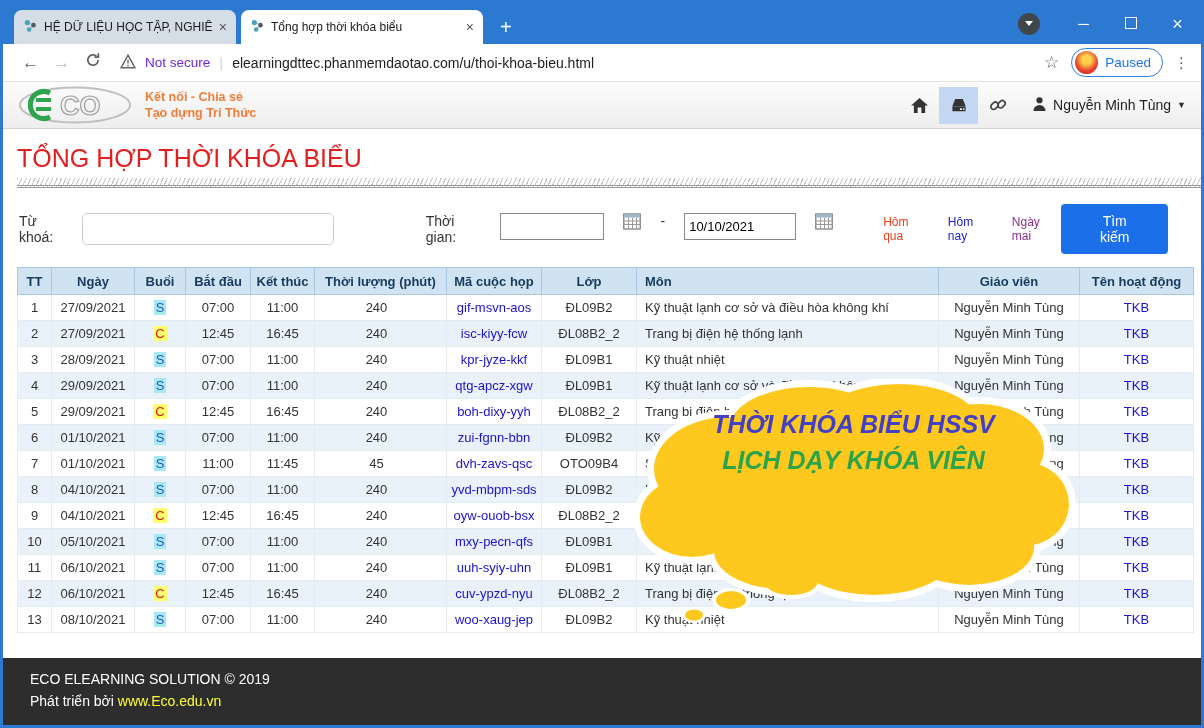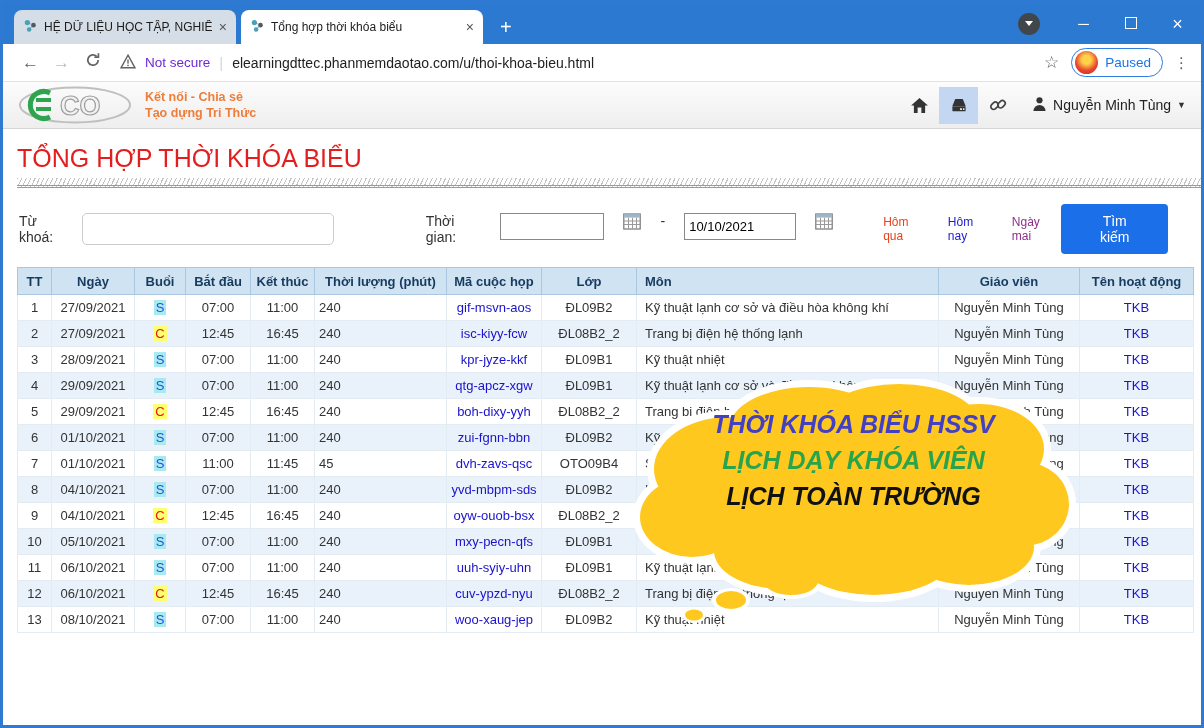--- a/index.html
+++ b/index.html
@@ -53,21 +53,21 @@
   .time-input{width:94px;height:23px;border:1px solid #888;font-size:13px;padding:1px 4px;font-family:inherit;}
   .quick-links{display:flex;gap:17px;margin-left:50px;font-size:12px;}
   .quick-link{text-decoration:none;cursor:pointer;}
   .search-btn{margin-left:auto;margin-right:17px;background:#1b6fe8;color:#fff;border:none;border-radius:4px;padding:9px 25px;font-size:14px;cursor:pointer;}
 
   
   .timetable{border-collapse:collapse;margin:0 14px;table-layout:fixed;width:1176px;font-size:13px;}
   .timetable th{background:#cfe3f3;color:#173a5e;font-weight:bold;height:26px;border:1px solid #a9c7e0;padding:0 4px;overflow:hidden;white-space:nowrap;}
   .timetable td{height:25px;border:1px solid #e4ecf3;padding:0 4px;color:#333;overflow:hidden;white-space:nowrap;}
   .timetable tbody tr:nth-child(even) td{background:#e9f2fa;}
-  .c{text-align:center;} .l{text-align:left;padding-left:8px !important;} .r{text-align:left;padding-right:12px !important;margin-top:48px;}
+  .c{text-align:center;} .l{text-align:left;padding-left:8px !important;} .r{text-align:center;padding-right:12px !important;margin-top:48px;}
   .tbl-link{color:#1a12cc;text-decoration:none;cursor:pointer;}
   .badge-s{background:#a8e9f2;color:#1d57d6;padding:0 2px;}
   .badge-c{background:#ffff70;color:#e01b1b;padding:0 2px;}
 
   
   .bubble{position:absolute;left:631px;top:376px;width:445px;height:252px;z-index:5;}
   .bubble svg{position:absolute;left:0;top:0;}
   .bubble-text{position:absolute;left:22px;right:28px;top:27px;text-align:center;font-style:italic;font-weight:bold;font-size:25px;line-height:36px;white-space:nowrap;}
 
   
@@ -459,18 +459,23 @@
           <ellipse cx="58" cy="138" rx="52" ry="40"></ellipse>
           <ellipse cx="220" cy="110" rx="155" ry="75"></ellipse>
         <ellipse cx="157" cy="202" rx="27" ry="14"></ellipse>
           <ellipse cx="97" cy="221" rx="15" ry="9"></ellipse>
           <ellipse cx="60" cy="236" rx="9" ry="5.5"></ellipse>
       </g>
     </svg>
     <div class="bubble-text">
         <div class="bubble-line" style="color: rgb(67, 64, 196);">THỜI KHÓA BIỂU HSSV</div>
         <div class="bubble-line" style="color: rgb(42, 164, 76);">LỊCH DẠY KHÓA VIÊN</div>
-        <div class="bubble-line" style="color: rgb(17, 17, 17);">LỊCH TOÀN TRƯỜNG</div>
       </div>
   </div>
 
+  <div class="footer">
+    <div class="footer-line">ECO ELEARNING SOLUTION © 2019</div>
+    <div class="footer-line">
+      <span>Phát triển bởi </span><a class="footer-link">www.Eco.edu.vn</a>
+    </div>
+  </div>
 
 </div>
 
 </body></html>

